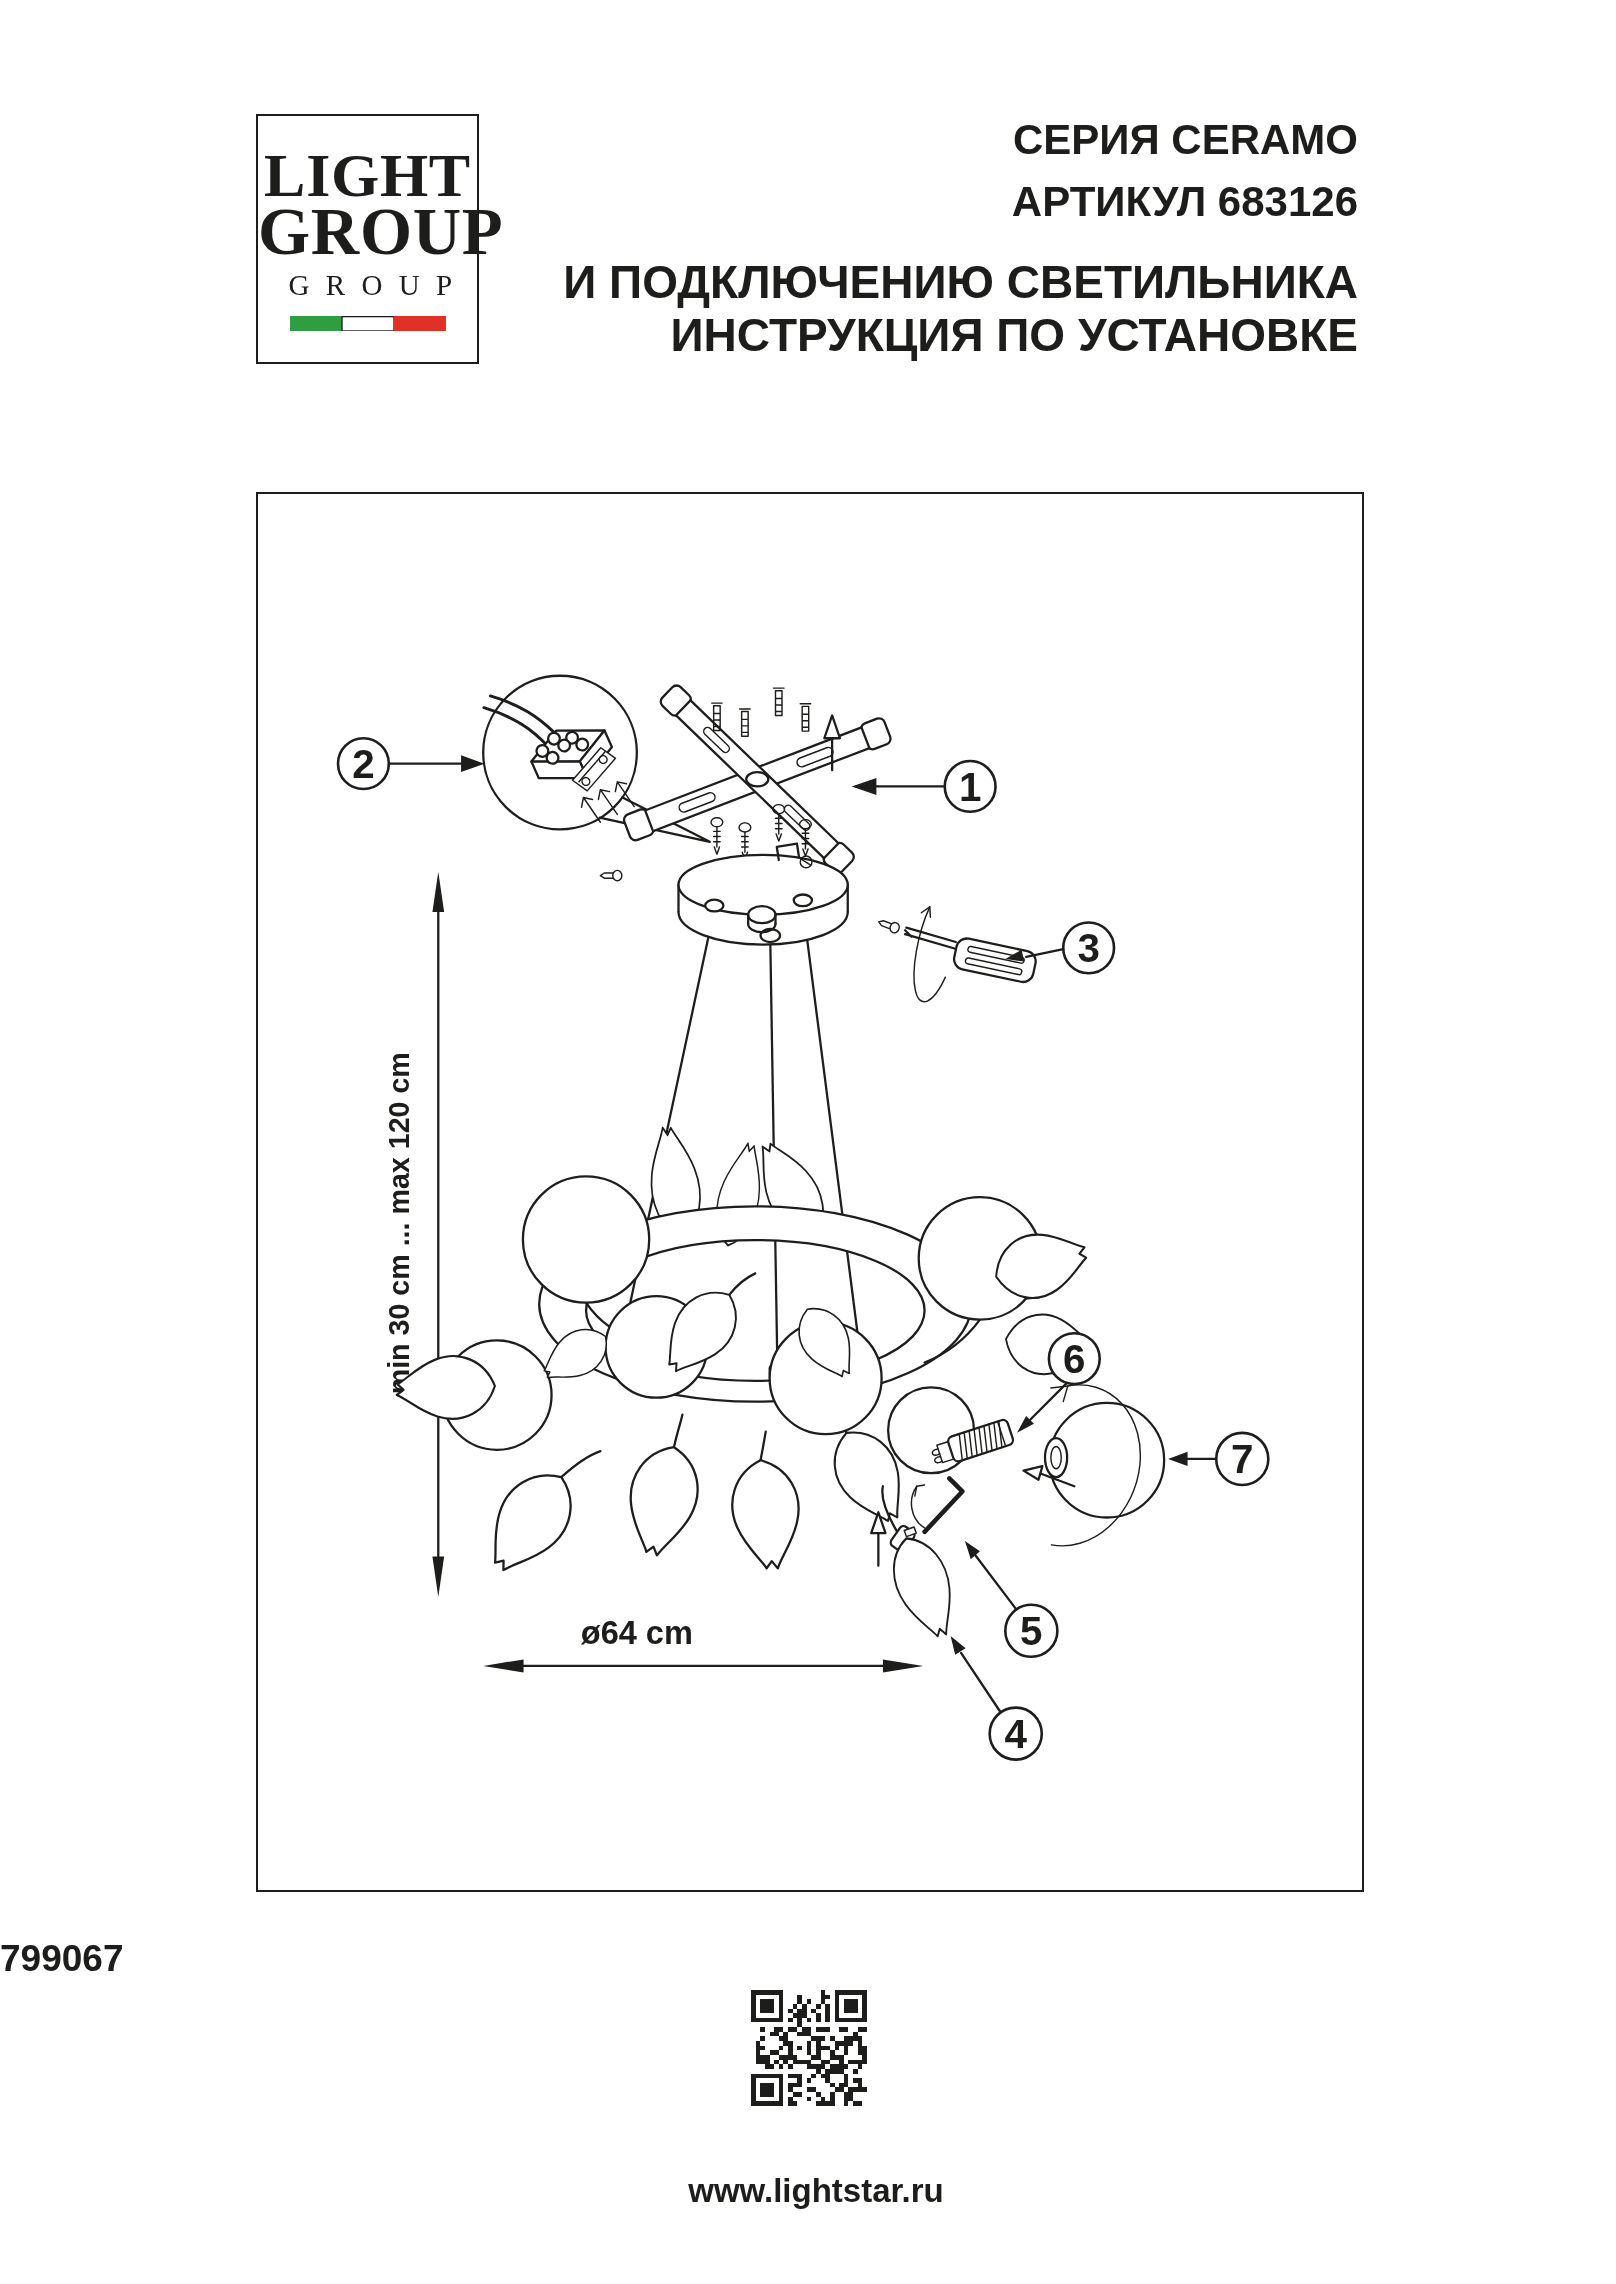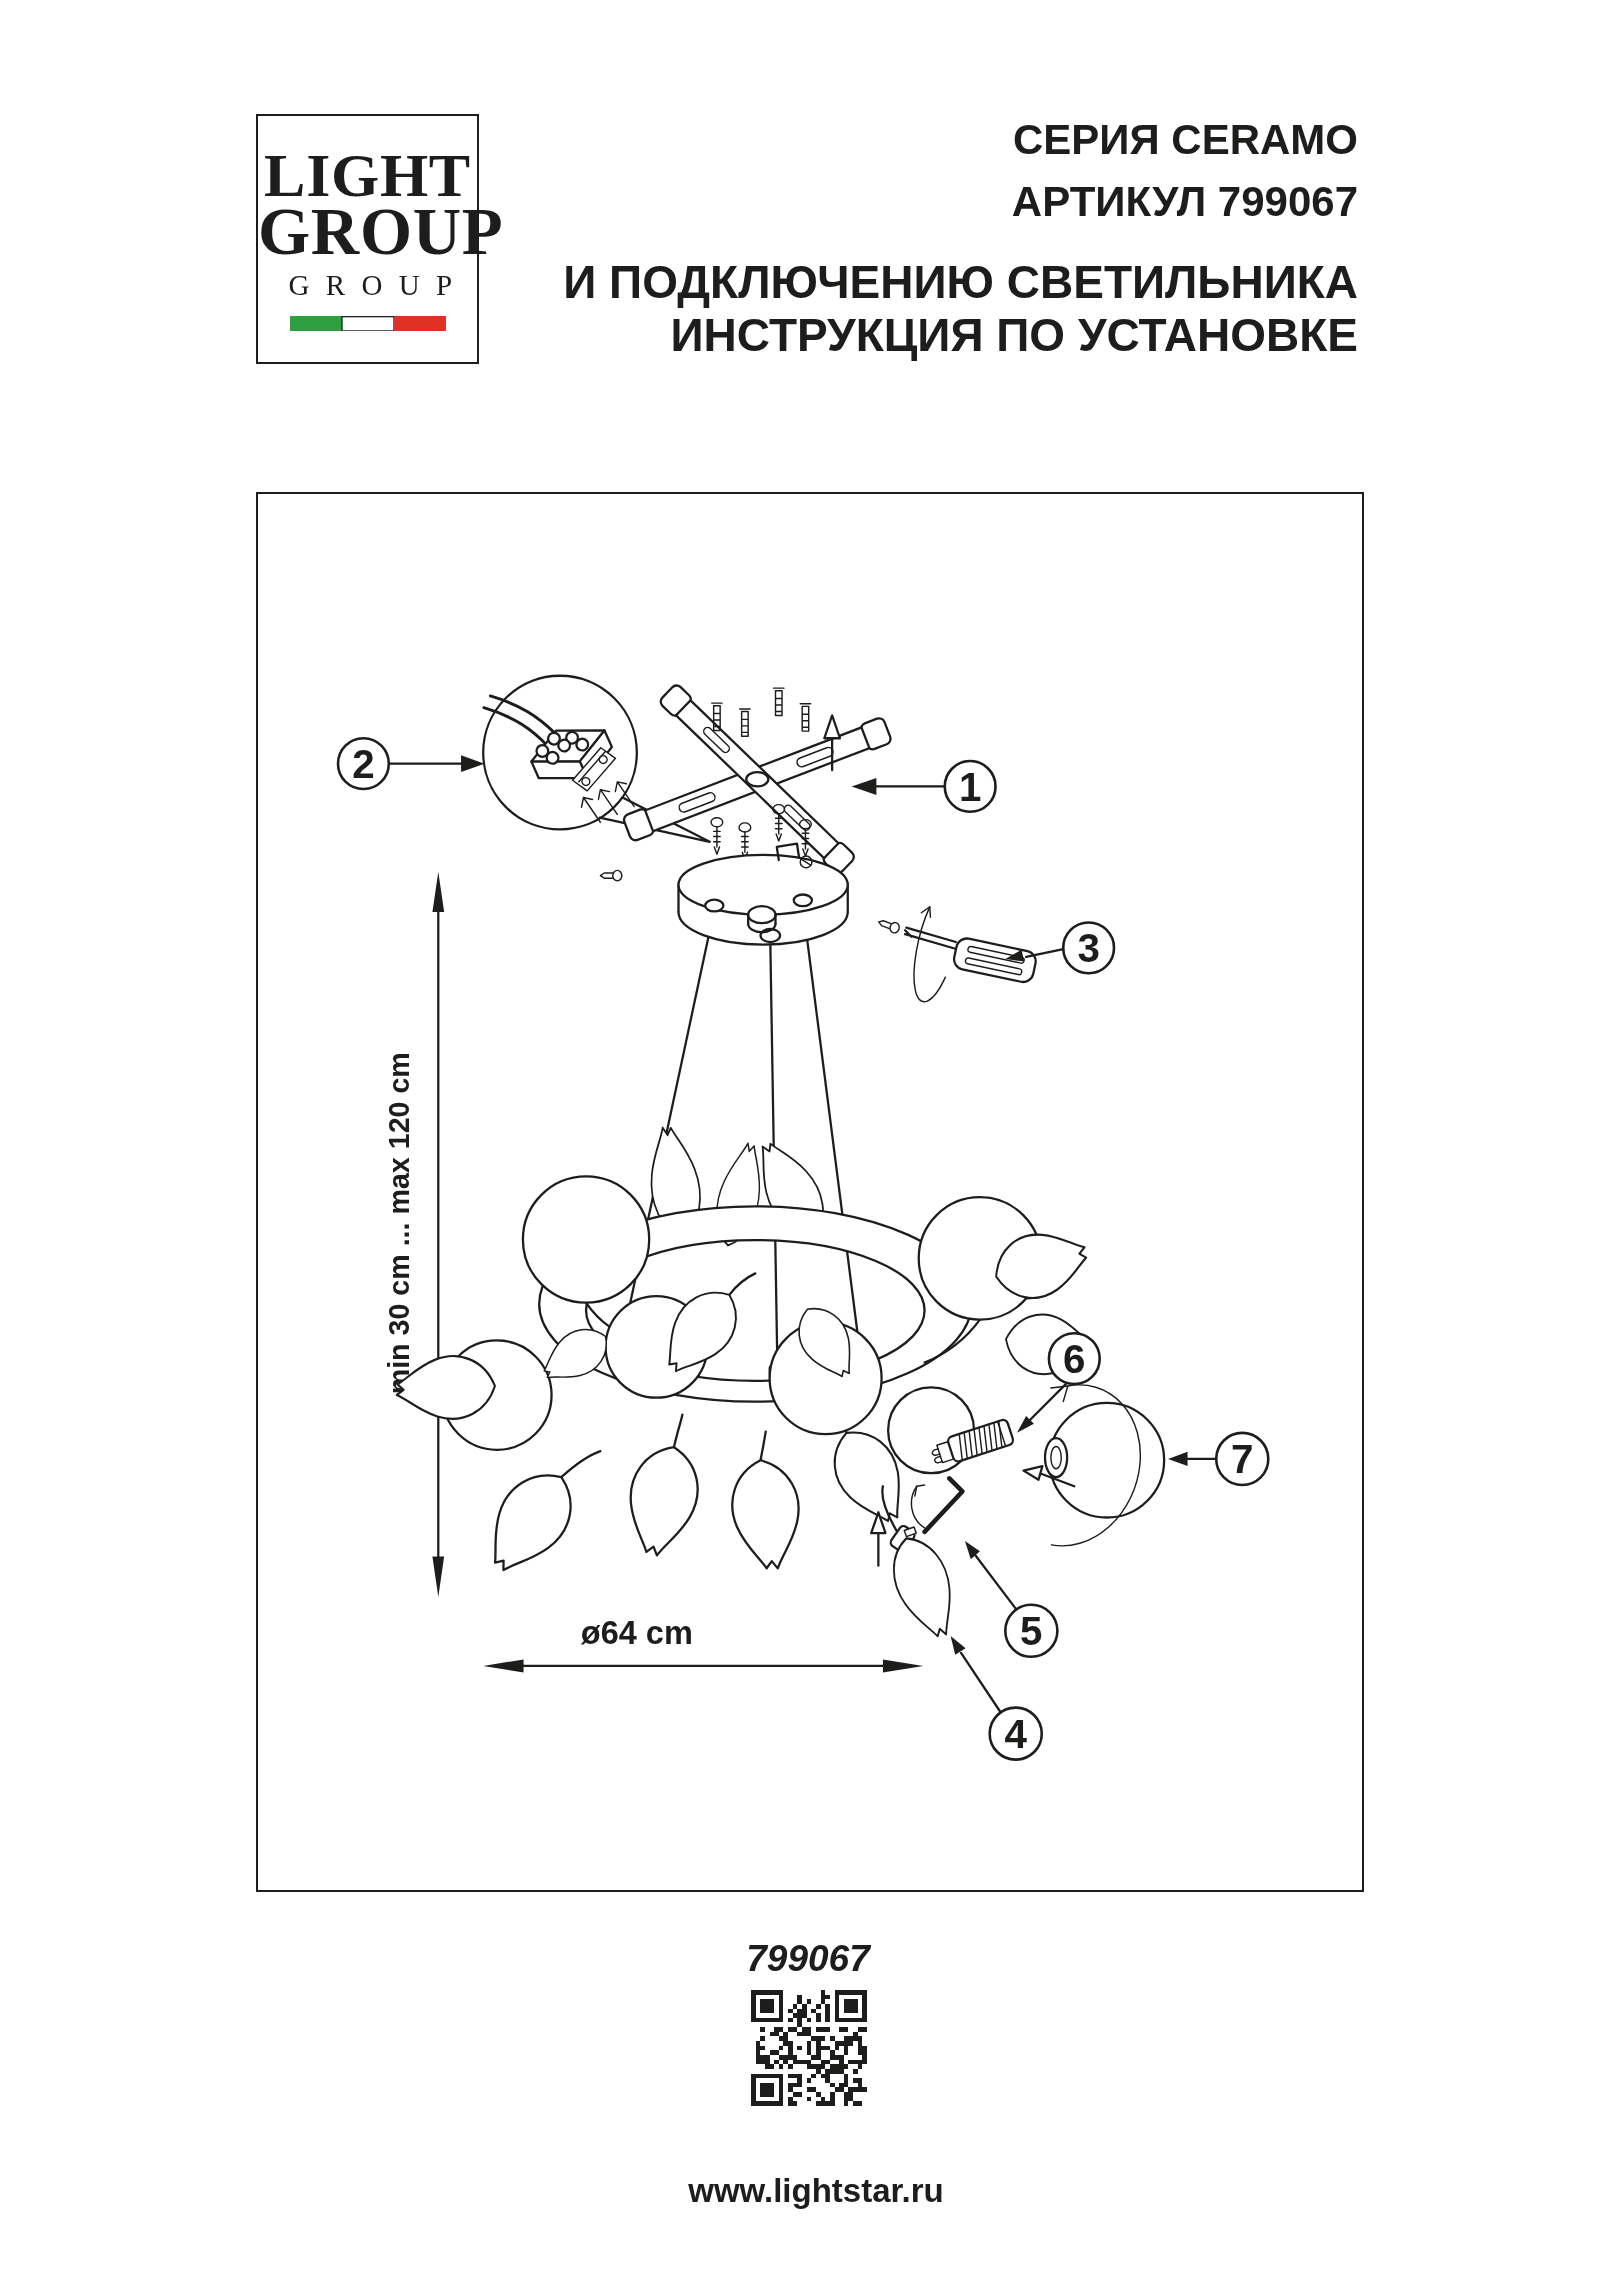--- a/index.html
+++ b/index.html
@@ -17,22 +17,22 @@
   
   .header{position:absolute;left:495px;top:109px;right:258px;text-align:right;}
   .hdr-series,.hdr-article{font-size:42px;font-weight:700;line-height:62px;white-space:nowrap;}
   .hdr-title{font-size:46px;font-weight:700;line-height:53px;white-space:nowrap;}
   .hdr-gap{height:23.4px;}
   
   .frame{position:absolute;left:256px;top:492px;width:1108px;height:1400px;
          border:2px solid #1d1d1b;box-sizing:border-box;}
   .diagram{position:absolute;left:256px;top:492px;width:1108px;height:1400px;}
   
-  .footer-article{position:absolute;left:0;top:1938px;width:1616px;text-align:center;
-                  font-size:37px;font-weight:700;font-style:italic;}
+  .footer-article{position:absolute;left:0;top:1938px;width:1616px;
+                  font-size:37px;font-weight:700;}
   .qr-wrap{position:absolute;left:751px;top:1990px;width:116px;height:116px;}
   .website{position:absolute;left:8px;top:2172px;width:1616px;text-align:center;
            font-size:33px;font-weight:700;}
   
   .ink{stroke:#1d1d1b;fill:none;stroke-width:3.5;stroke-linecap:round;stroke-linejoin:round;}
   .wfill{fill:#ffffff;}
   .solid{fill:#1d1d1b;stroke:none;}
   .thin{stroke-width:2.2;}
   .thick{stroke-width:7;}
   .callout-num{font-family:"Liberation Sans",sans-serif;font-size:62px;font-weight:700;
@@ -53,21 +53,21 @@
     <div class="logo-group">GROUP</div>
     <svg class="logo-flag" width="156" height="15.6" viewBox="0 0 240 24">
       <rect x="0" y="0" width="80" height="24" fill="#2f9e41"></rect>
       <rect x="80" y="1" width="80" height="22" stroke="#1d1d1b" stroke-width="2" fill="#ffffff"></rect>
       <rect x="160" y="0" width="80" height="24" fill="#e03127"></rect>
     </svg>
   </div>
 
   <div class="header">
     <div class="hdr-series">СЕРИЯ CERAMO</div>
-    <div class="hdr-article">АРТИКУЛ 799067</div>
+    <div class="hdr-article">АРТИКУЛ 683126</div>
     <div class="hdr-gap"></div>
     <div class="hdr-title">И ПОДКЛЮЧЕНИЮ СВЕТИЛЬНИКА</div>
     <div class="hdr-title">ИНСТРУКЦИЯ ПО УСТАНОВКЕ</div>
   </div>
 
   <div class="frame"></div>
 
   <svg class="diagram" viewBox="393 755 1702 2150" xmlns="http://www.w3.org/2000/svg">
     <defs>
       <path id="leaf" d="M0,0 C-42,16 -60,58 -46,100 C-36,130 -18,148 -8,166 L1,156 L9,168 C18,148 36,130 46,100 C60,58 42,16 0,0 Z"></path>

